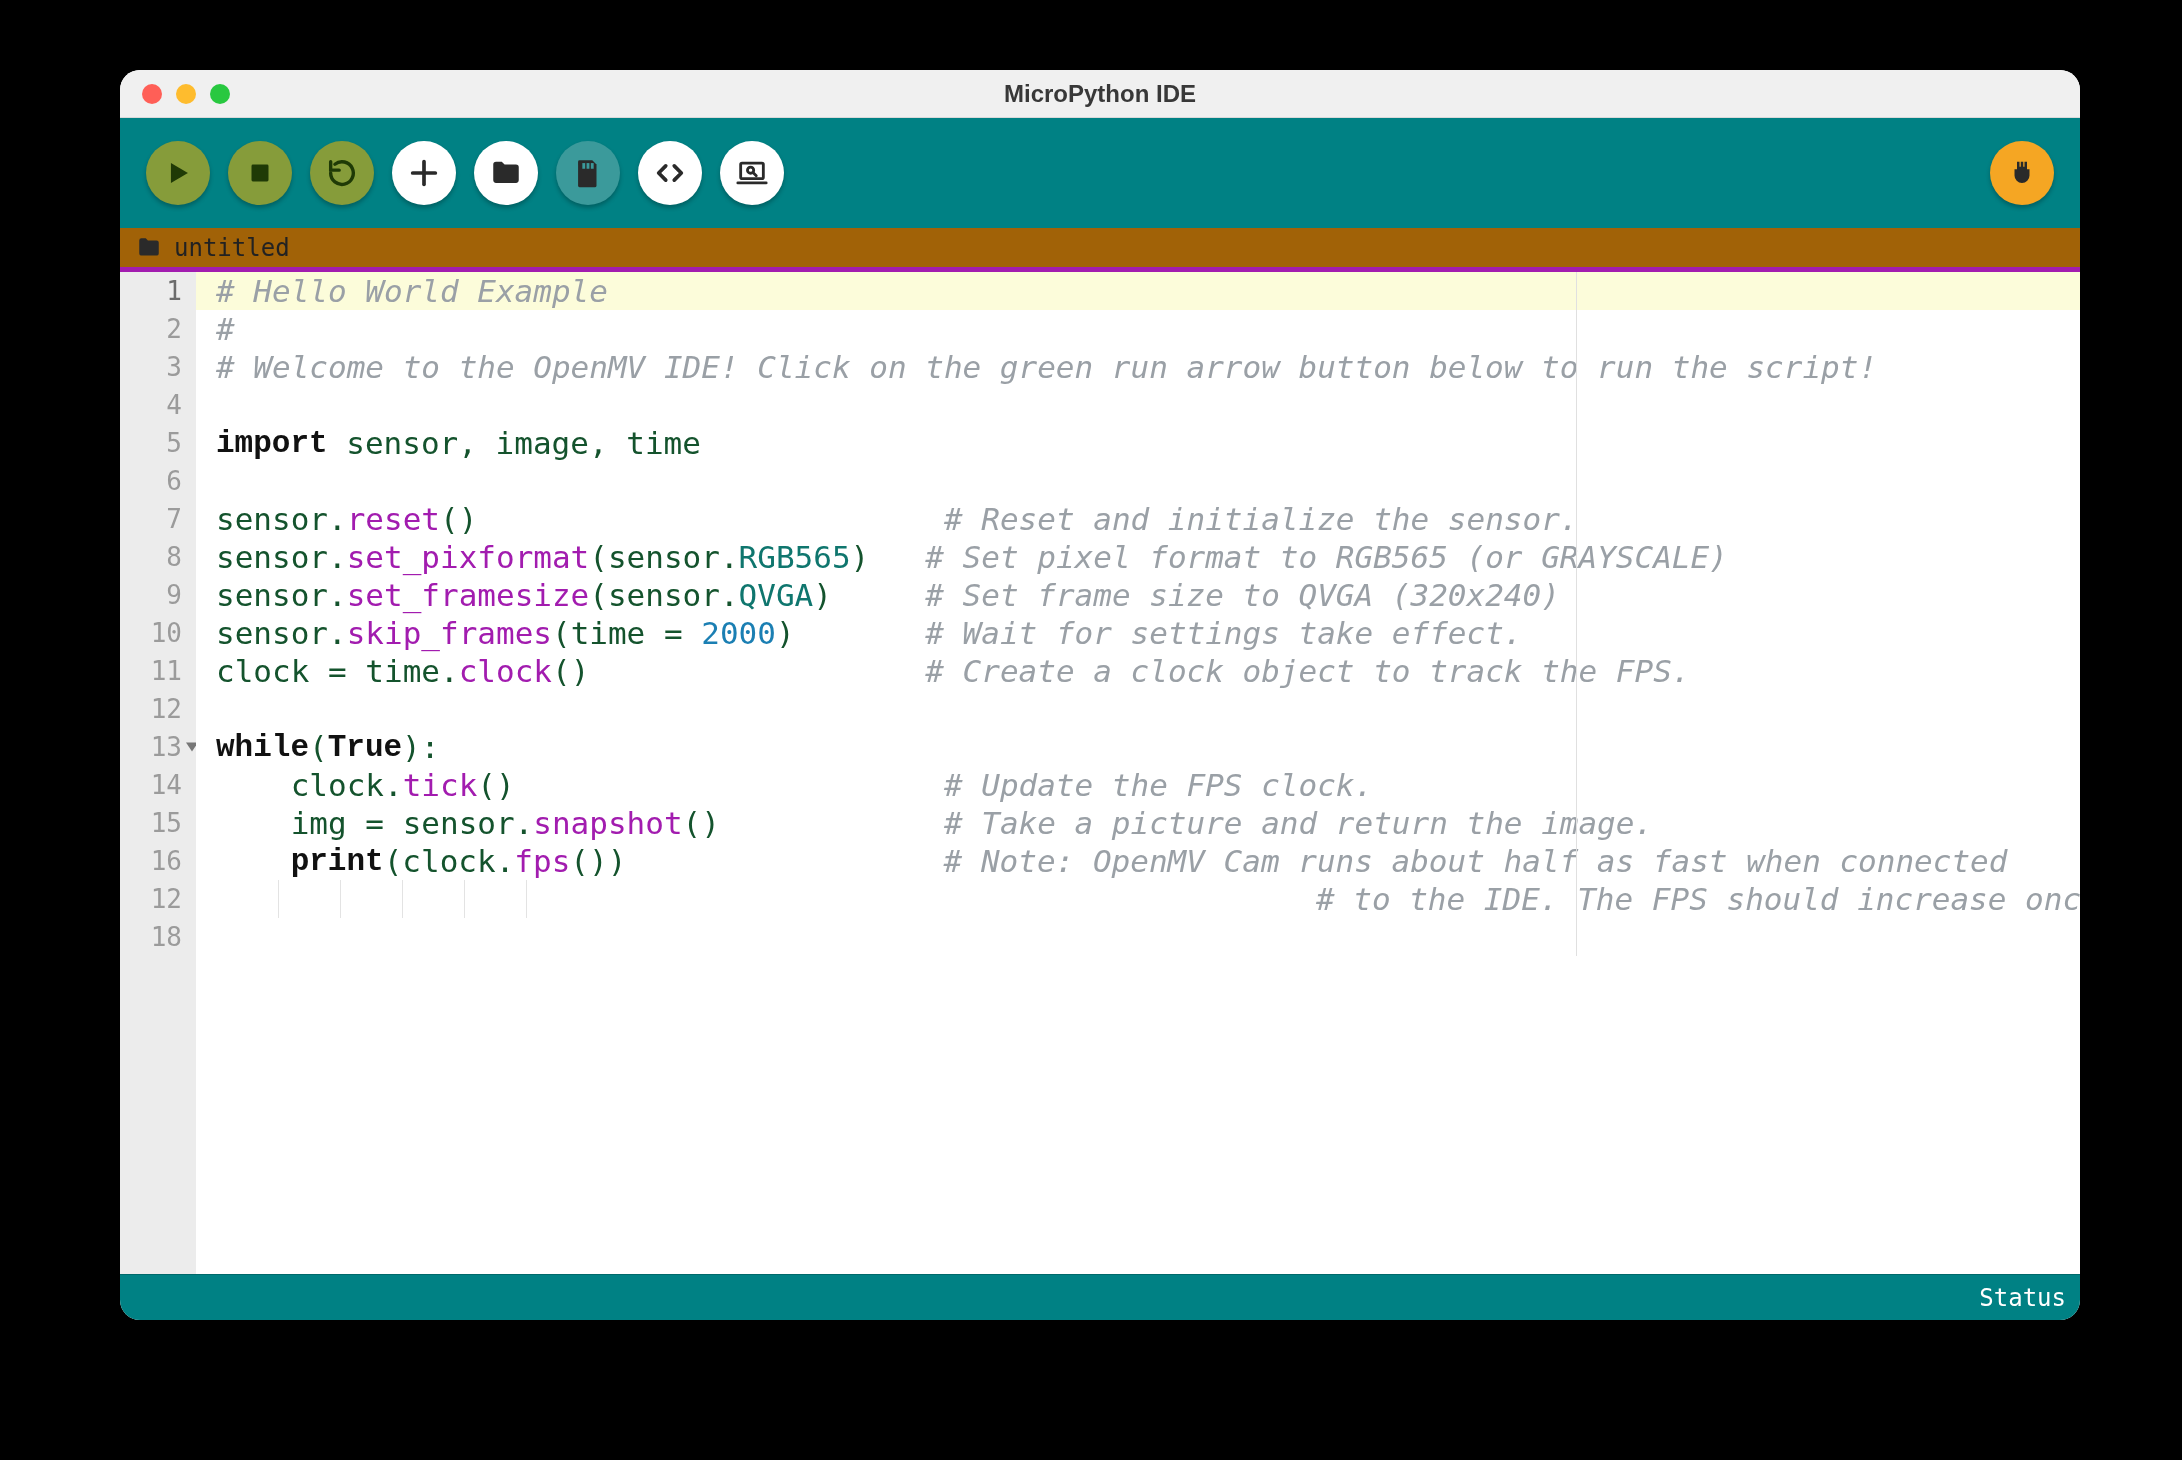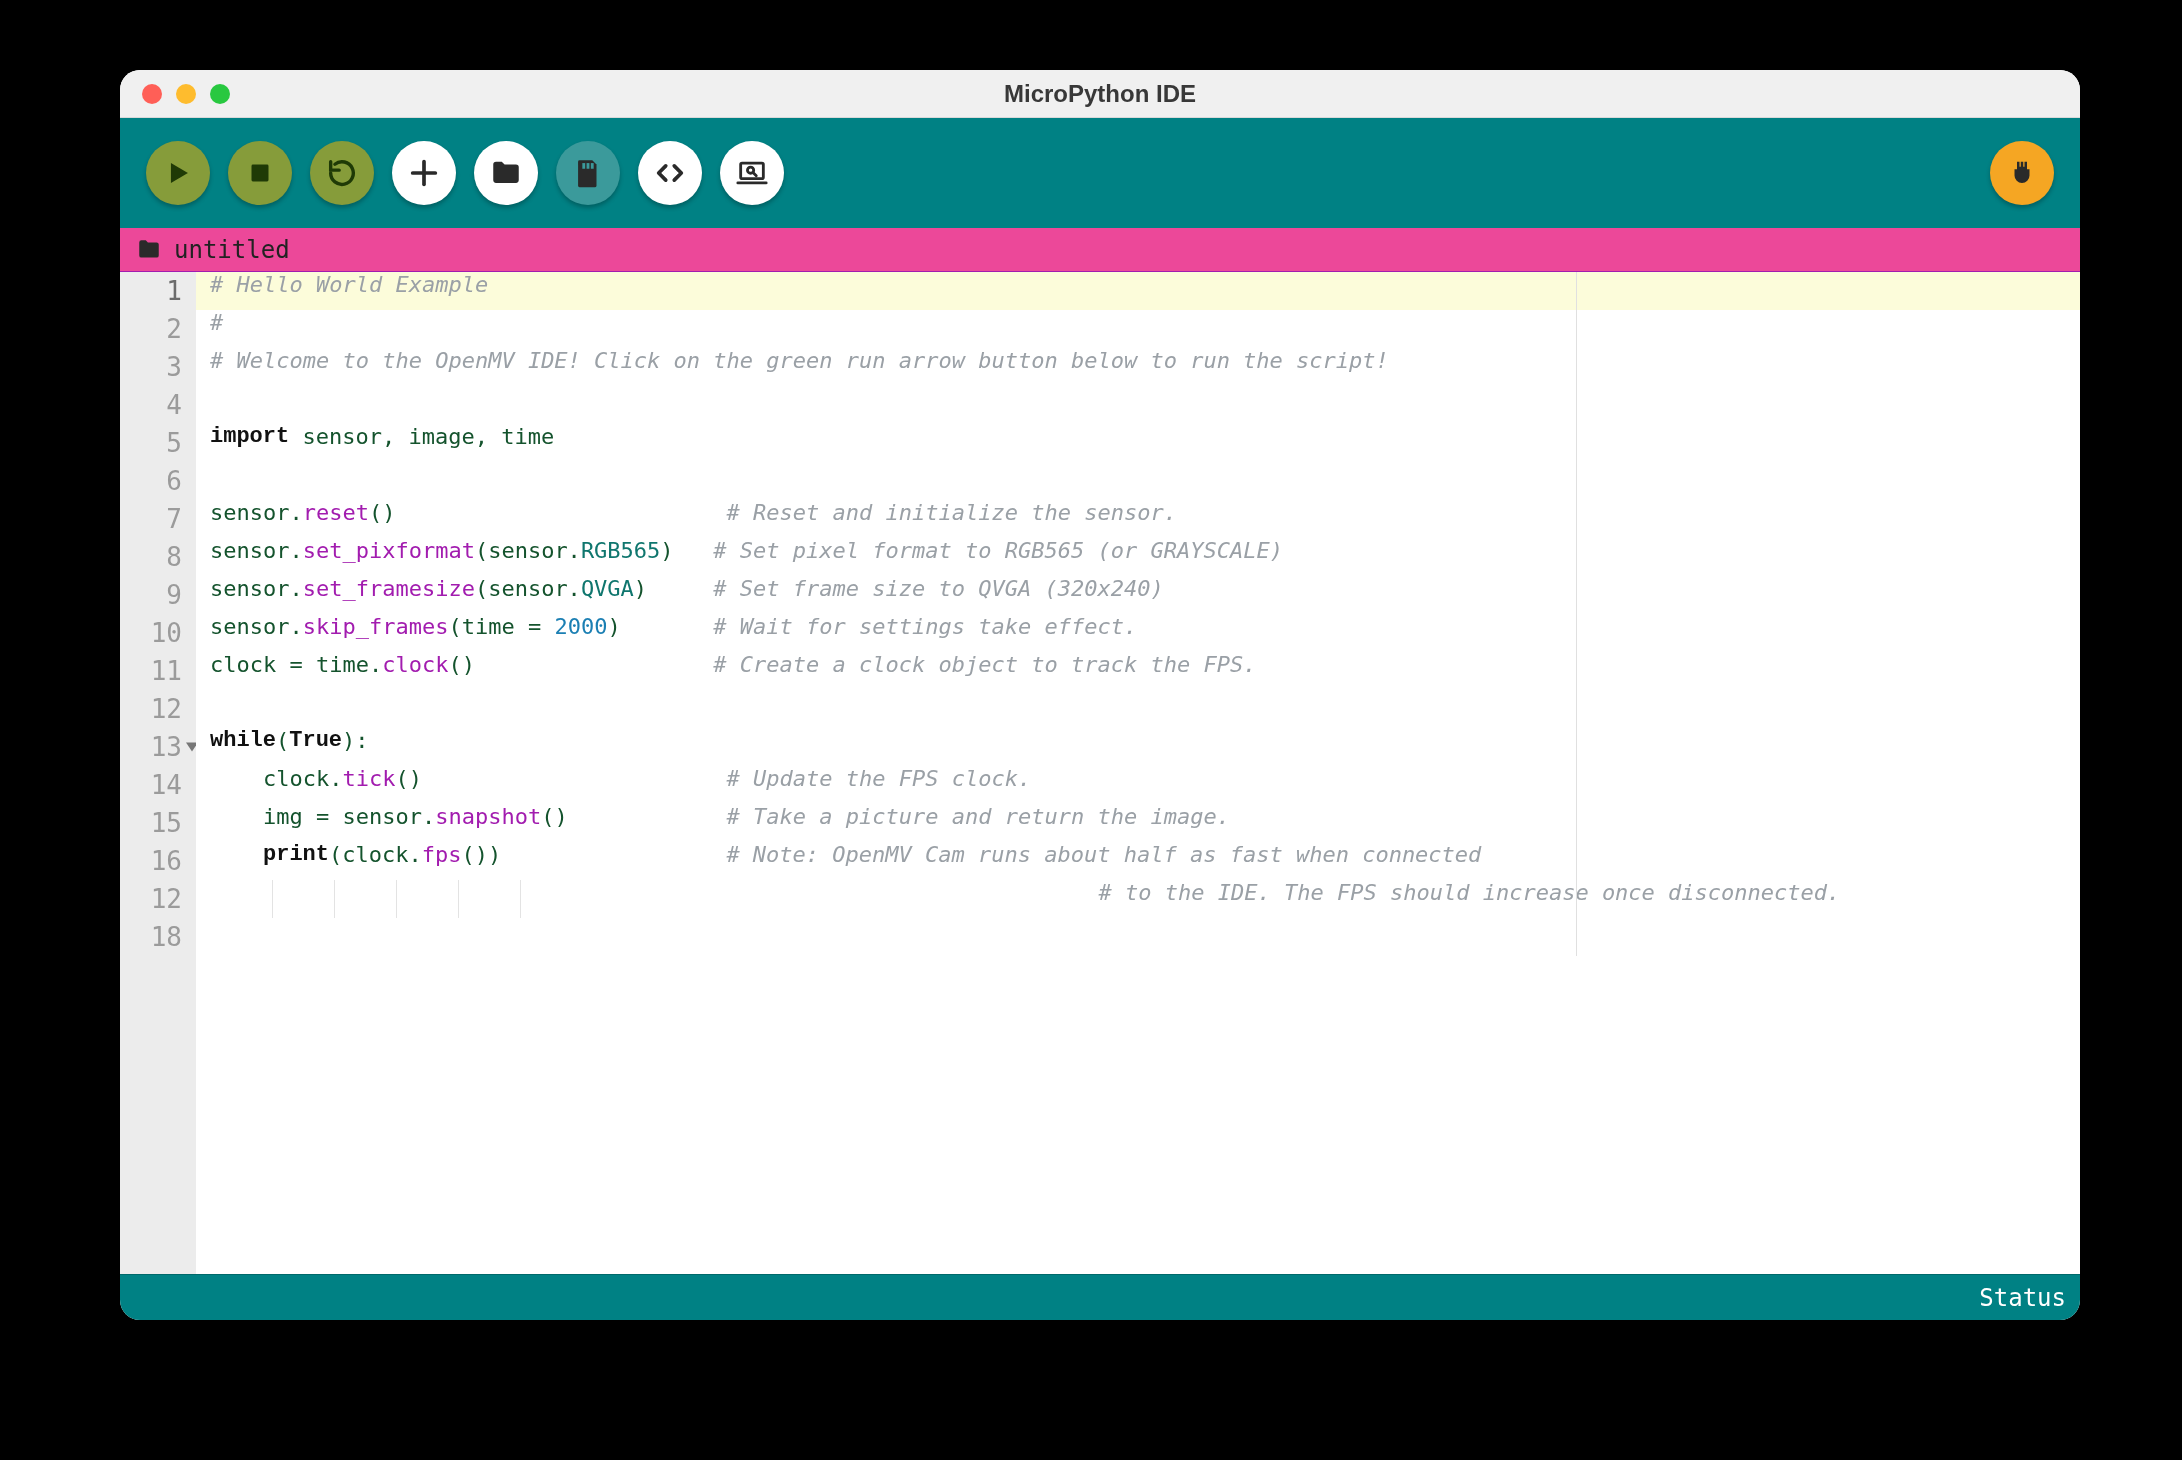--- a/index.html
+++ b/index.html
@@ -54,24 +54,24 @@
   .connect {
     width: 64px; height: 64px; border-radius: 50%;
     background: #f5a623;
     display: flex; align-items: center; justify-content: center;
     box-shadow: 0 3px 4px rgba(0,0,0,0.25);
     cursor: pointer;
   }
 
   .tabstrip {
     height: 44px;
-    background: #ec4899;
+    background: #a16207;
     display: flex; align-items: center;
     padding-left: 16px;
-    border-bottom: 1px solid #a21caf;
+    border-bottom: 5px solid #a21caf;
     gap: 12px;
   }
   .tabstrip .ficon svg { width: 26px; height: 26px; display: block; color:#2a2a2a; }
   .tabstrip .fname { font-size: 24px; font-family: "Menlo","Consolas",monospace; color:#222; }
 
   .editor {
     flex: 1;
     display: flex;
     background: #fff;
     position: relative;
@@ -110,23 +110,23 @@
     overflow: hidden;
   }
   .margin-ruler {
     position: absolute; top:0; bottom:0;
     left: 1380px;
     width: 1px;
     background: #e0e0e0;
   }
   .cline {
     height: 38px;
-    display: flex; 
-    padding-left: 14px;
-    font-size: 22px;
+    display: flex; align-items: center;
+    padding-left: 20px;
+    font-size: 31px;
     font-family: "Menlo","Consolas",monospace;
     white-space: pre;
     color: #1a1a1a;
   }
   .cline.active { background: #fcfcda; }
 
   .tok-comment { color: #9aa0a6; font-style: italic; }
   .tok-kw      { color: #111; font-weight: 700; font-family: Liberation Mono, monospace; }
   .tok-func    { color: #a21caf; }
   .tok-const   { color: #0f766e; }

